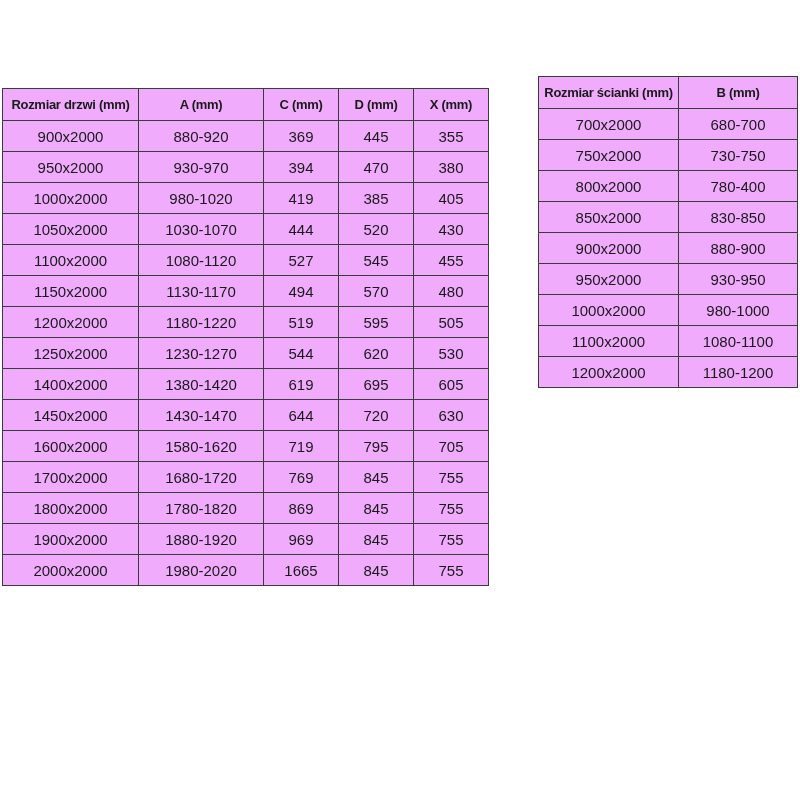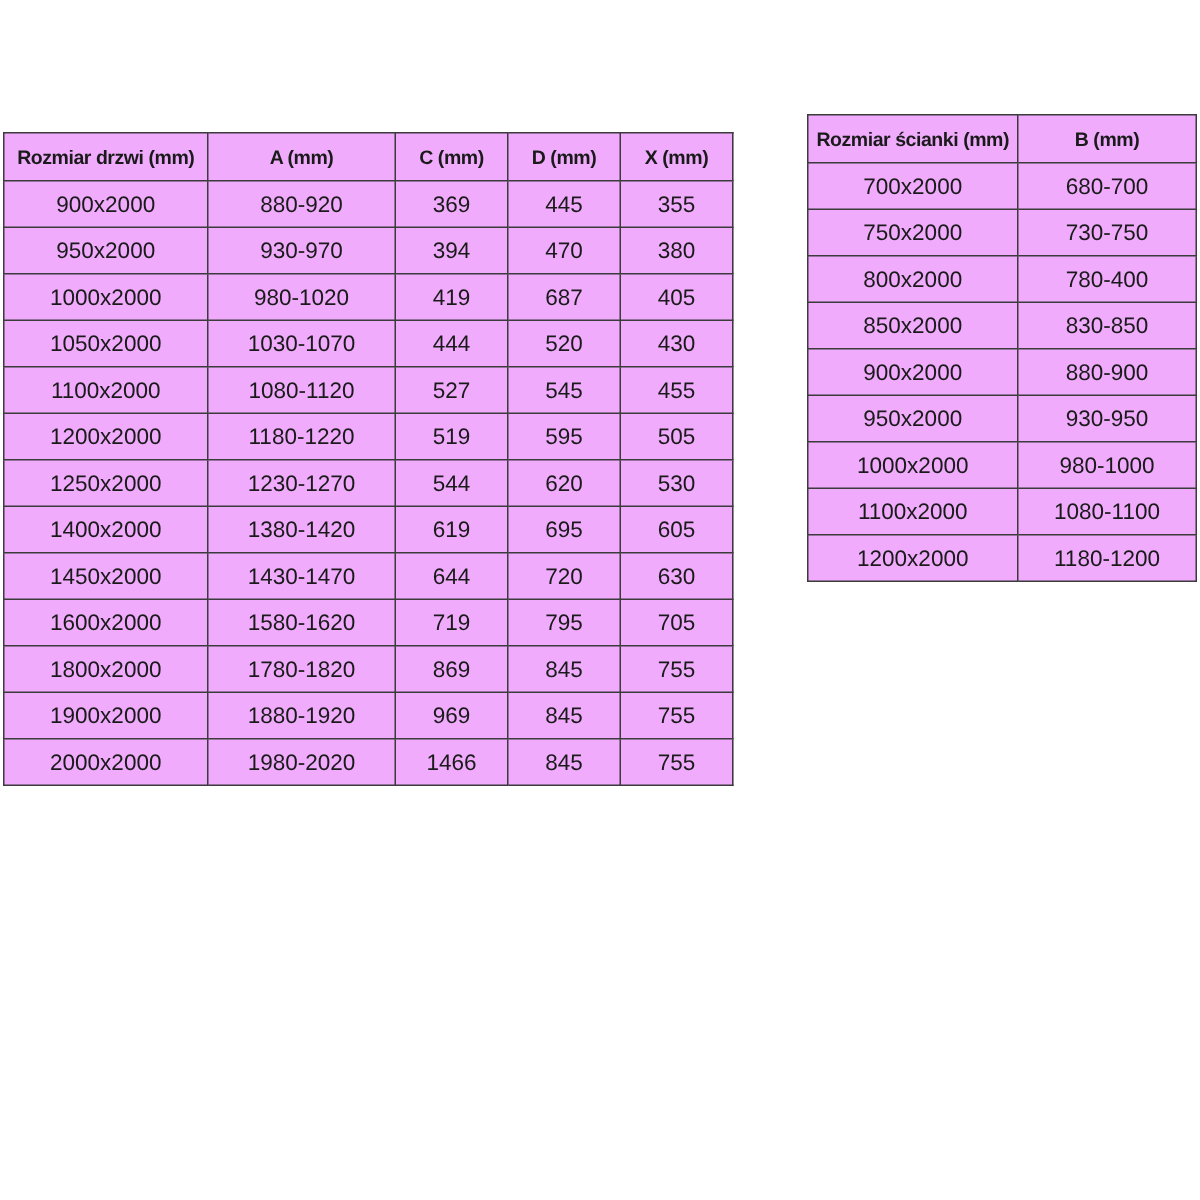--- a/index.html
+++ b/index.html
@@ -95,38 +95,45 @@
           <td>950x2000</td>
           <td>930-970</td>
           <td>394</td>
           <td>470</td>
           <td>380</td>
         </tr>
         <tr>
           <td>1000x2000</td>
           <td>980-1020</td>
           <td>419</td>
-          <td>687</td>
+          <td>385</td>
           <td>405</td>
         </tr>
         <tr>
           <td>1050x2000</td>
           <td>1030-1070</td>
           <td>444</td>
           <td>520</td>
           <td>430</td>
         </tr>
         <tr>
           <td>1100x2000</td>
           <td>1080-1120</td>
           <td>527</td>
           <td>545</td>
           <td>455</td>
         </tr>
         <tr>
+          <td>1150x2000</td>
+          <td>1130-1170</td>
+          <td>494</td>
+          <td>570</td>
+          <td>480</td>
+        </tr>
+        <tr>
           <td>1200x2000</td>
           <td>1180-1220</td>
           <td>519</td>
           <td>595</td>
           <td>505</td>
         </tr>
         <tr>
           <td>1250x2000</td>
           <td>1230-1270</td>
           <td>544</td>
@@ -148,37 +155,44 @@
           <td>630</td>
         </tr>
         <tr>
           <td>1600x2000</td>
           <td>1580-1620</td>
           <td>719</td>
           <td>795</td>
           <td>705</td>
         </tr>
         <tr>
+          <td>1700x2000</td>
+          <td>1680-1720</td>
+          <td>769</td>
+          <td>845</td>
+          <td>755</td>
+        </tr>
+        <tr>
           <td>1800x2000</td>
           <td>1780-1820</td>
           <td>869</td>
           <td>845</td>
           <td>755</td>
         </tr>
         <tr>
           <td>1900x2000</td>
           <td>1880-1920</td>
           <td>969</td>
           <td>845</td>
           <td>755</td>
         </tr>
         <tr>
           <td>2000x2000</td>
           <td>1980-2020</td>
-          <td>1466</td>
+          <td>1665</td>
           <td>845</td>
           <td>755</td>
         </tr>
       </tbody>
     </table>
 
   <table id="walls-table" class="spec-table">
     <colgroup>
       <col class="c0">
         <col class="c1">

